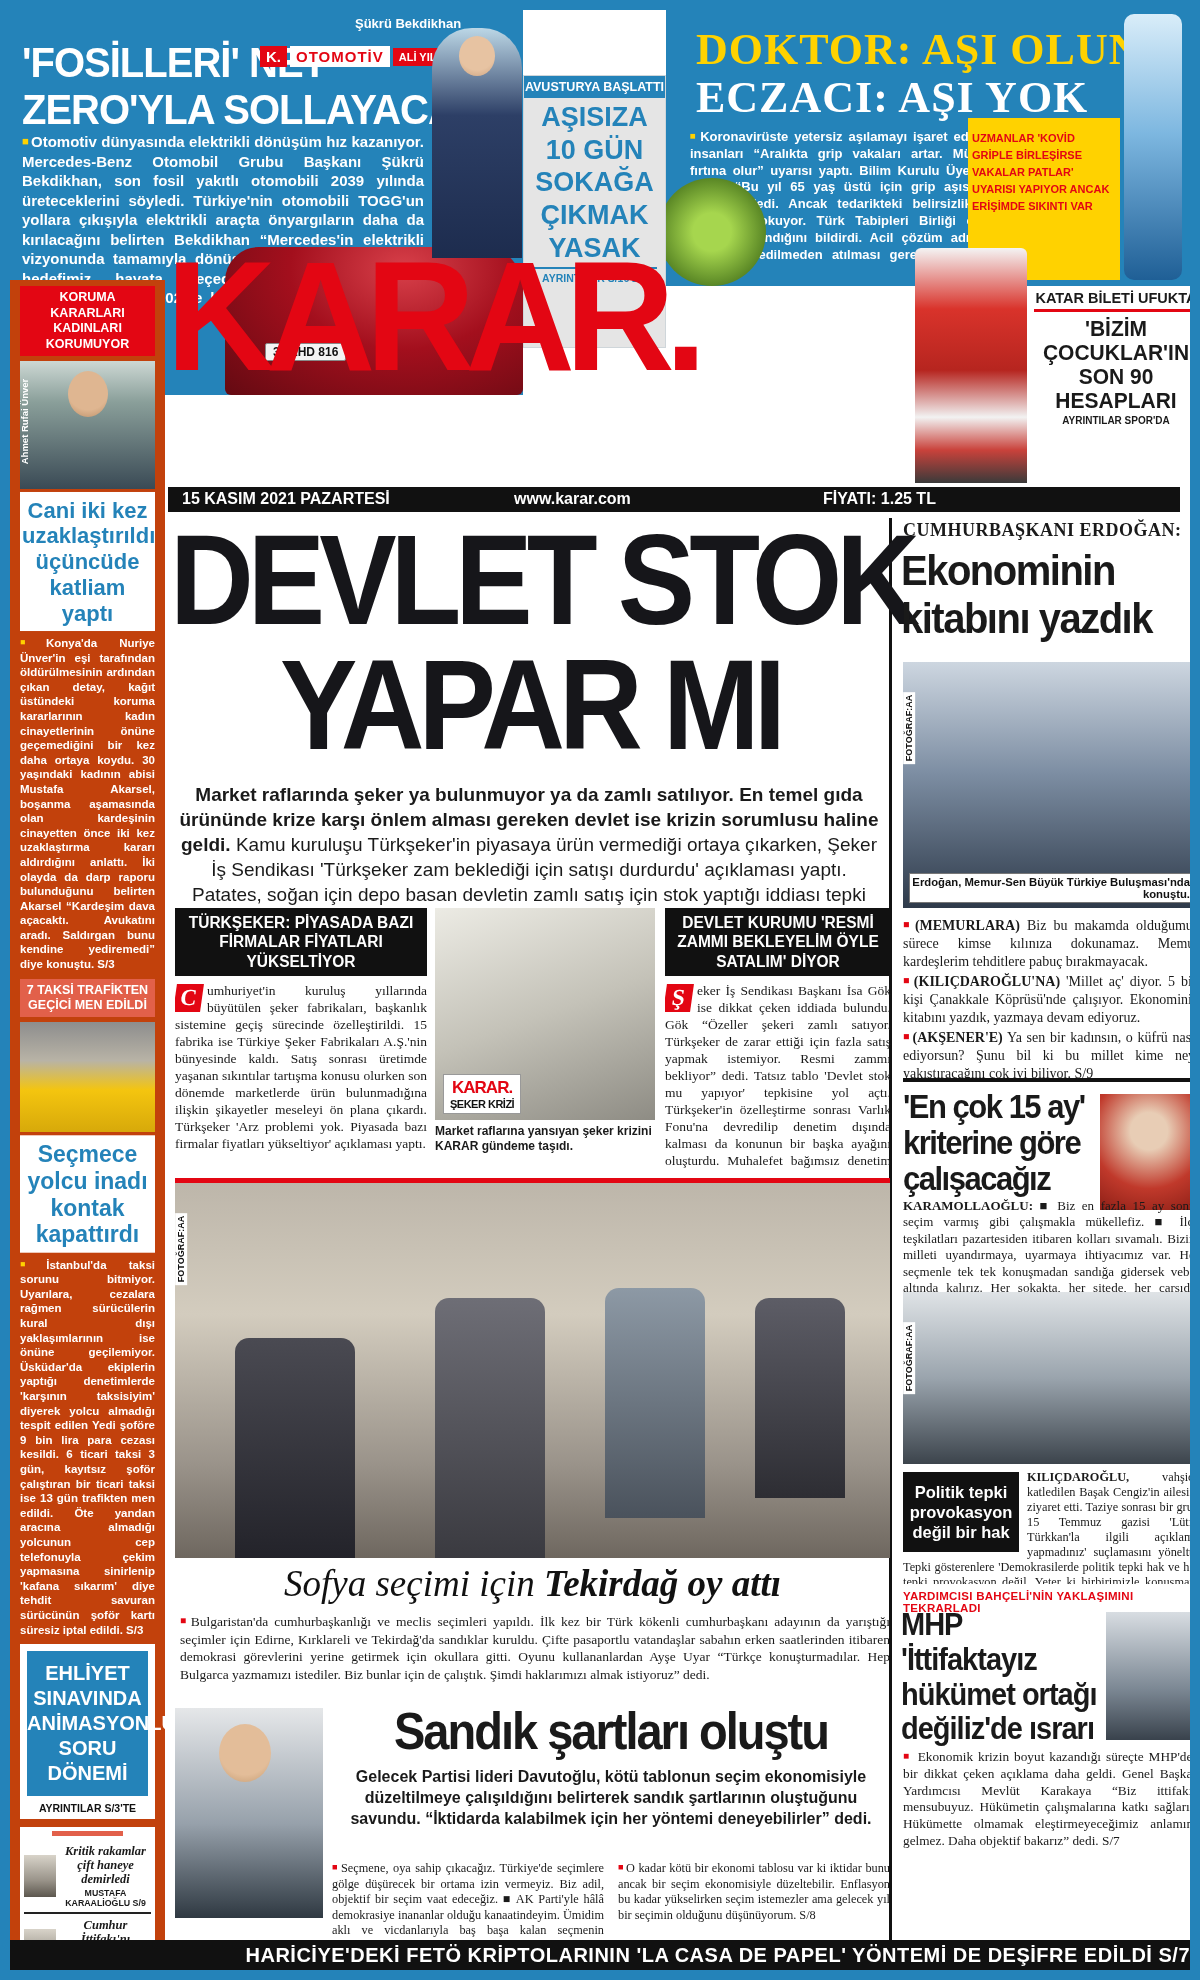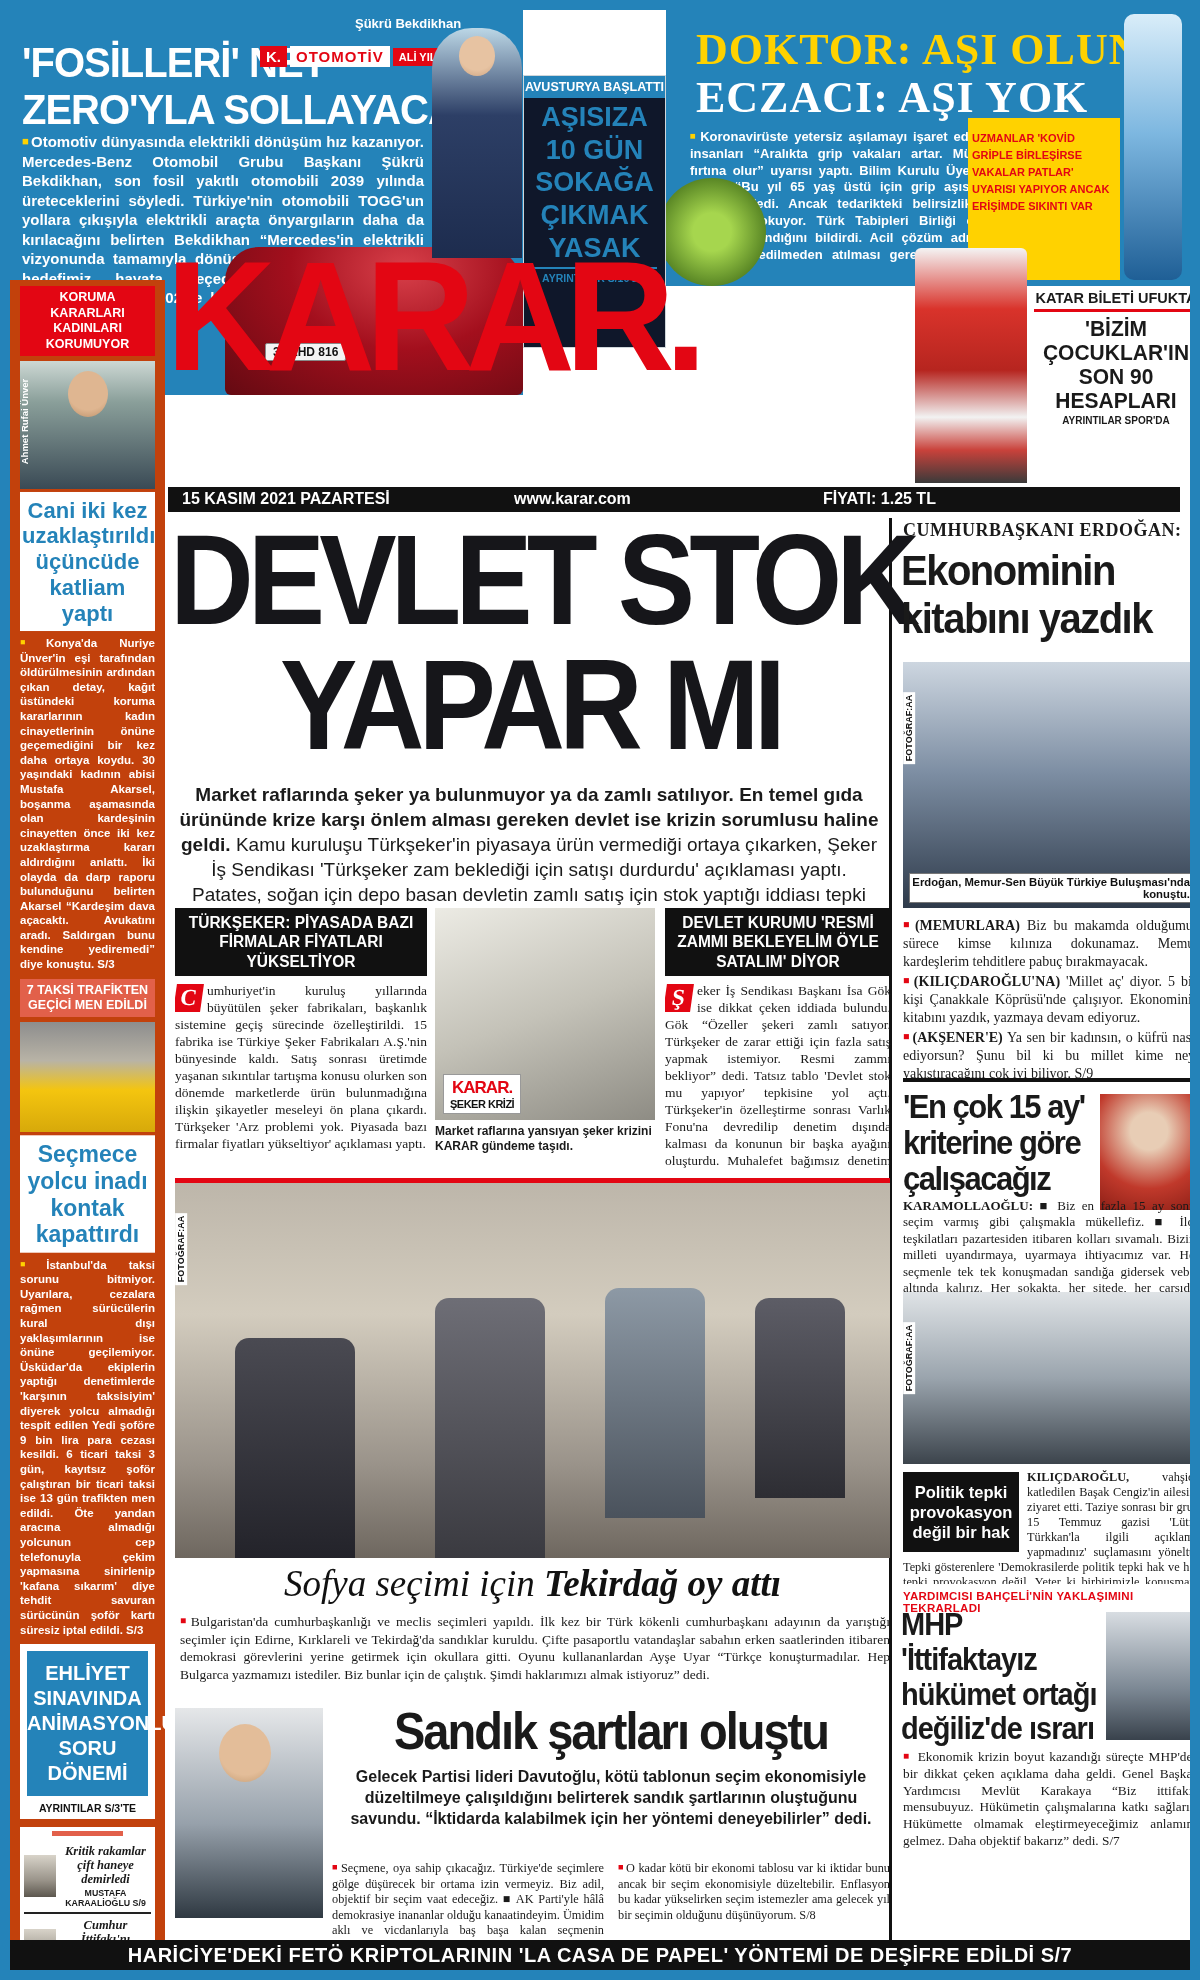--- a/index.html
+++ b/index.html
@@ -20,21 +20,21 @@
 .tl-body{left:12px;top:122px;width:402px;font-size:15px;line-height:19.5px;font-weight:bold;text-align:justify}
 .car{left:215px;top:237px;width:298px;height:148px;border-radius:34px 40px 6px 6px;
   background:radial-gradient(ellipse at 60% 15%,#d8404a 0%,#a30f1d 45%,#640a12 100%)}
 .plate{left:40px;top:96px;background:#f4f4f4;color:#111;font-weight:bold;font-size:12px;
   padding:1px 7px;border:1px solid #888;border-radius:2px}
 .suitman{left:422px;top:18px;width:90px;height:230px;border-radius:40px 40px 0 0;
   background:linear-gradient(180deg,#bcd7e6 0%,#2d3f66 38%,#1d2c4e 100%)}
 .suitman .head{position:absolute;left:27px;top:8px;width:36px;height:40px;border-radius:50%;
   background:radial-gradient(circle at 50% 40%,#e7c3a2 60%,#caa17f)}
 
-.tc{left:513px;top:65px;width:143px;height:273px;background:#0f172a;border:1px solid #cfd6da;
+.tc{left:513px;top:65px;width:143px;height:273px;background:#e5e5e5;border:1px solid #cfd6da;
   text-align:center;overflow:hidden}
 .tc-kick{background:#2483b9;color:#fff;font-weight:bold;font-size:12.5px;padding:4px 0}
 .tc-title{color:#2483b9;font-weight:bold;font-size:27px;line-height:31px;padding:7px 4px;
   transform:scaleY(1.05)}
 .tc-foot{color:#2483b9;font-weight:bold;font-size:10.5px;border-top:2px solid #2483b9;
   margin:0 8px;padding-top:3px}
 
 .tr{left:656px;top:0;width:524px;height:276px;overflow:hidden}
 .tr-h1{left:30px;top:14px;font-family:"Liberation Serif",serif;font-weight:bold;font-size:44px;
   color:#ffd200;letter-spacing:1px}
@@ -159,21 +159,21 @@
 .politik-body{font-family:"Liberation Serif",serif;font-size:12.3px;line-height:15px;text-align:justify}
 .mhp-kick{left:893px;top:1580px;color:#e30613;font-weight:bold;font-size:11.5px;letter-spacing:0.3px}
 .mhp-head{left:891px;top:1598px;width:202px;font-weight:bold;font-size:29px;line-height:33px;
   letter-spacing:-1px;transform:scaleY(1.05);transform-origin:top left}
 .karakaya{left:1096px;top:1602px;width:92px;height:128px;
   background:linear-gradient(180deg,#d8dde2 0%,#7c8894 60%,#39424c 100%)}
 .mhp-body{left:893px;top:1738px;width:296px;font-family:"Liberation Serif",serif;font-size:13.3px;
   line-height:16.8px;text-align:justify}
 
 .bottomstrip{left:0;top:1930px;width:1180px;height:30px;background:#111;color:#fff;font-weight:bold;
-  font-size:20px;text-align:center;line-height:30px;letter-spacing:0.5px}
+  font-size:20px;text-align:right;line-height:30px;letter-spacing:0.5px}
 </style>
 </head>
 <body>
 
 <div class="page">
 
   <div class="abs tl panel-blue">
     <div class="abs tl-author">Şükrü Bekdikhan</div>
     <div class="abs tl-head">
       <div>'FOSİLLERİ' NET</div>

